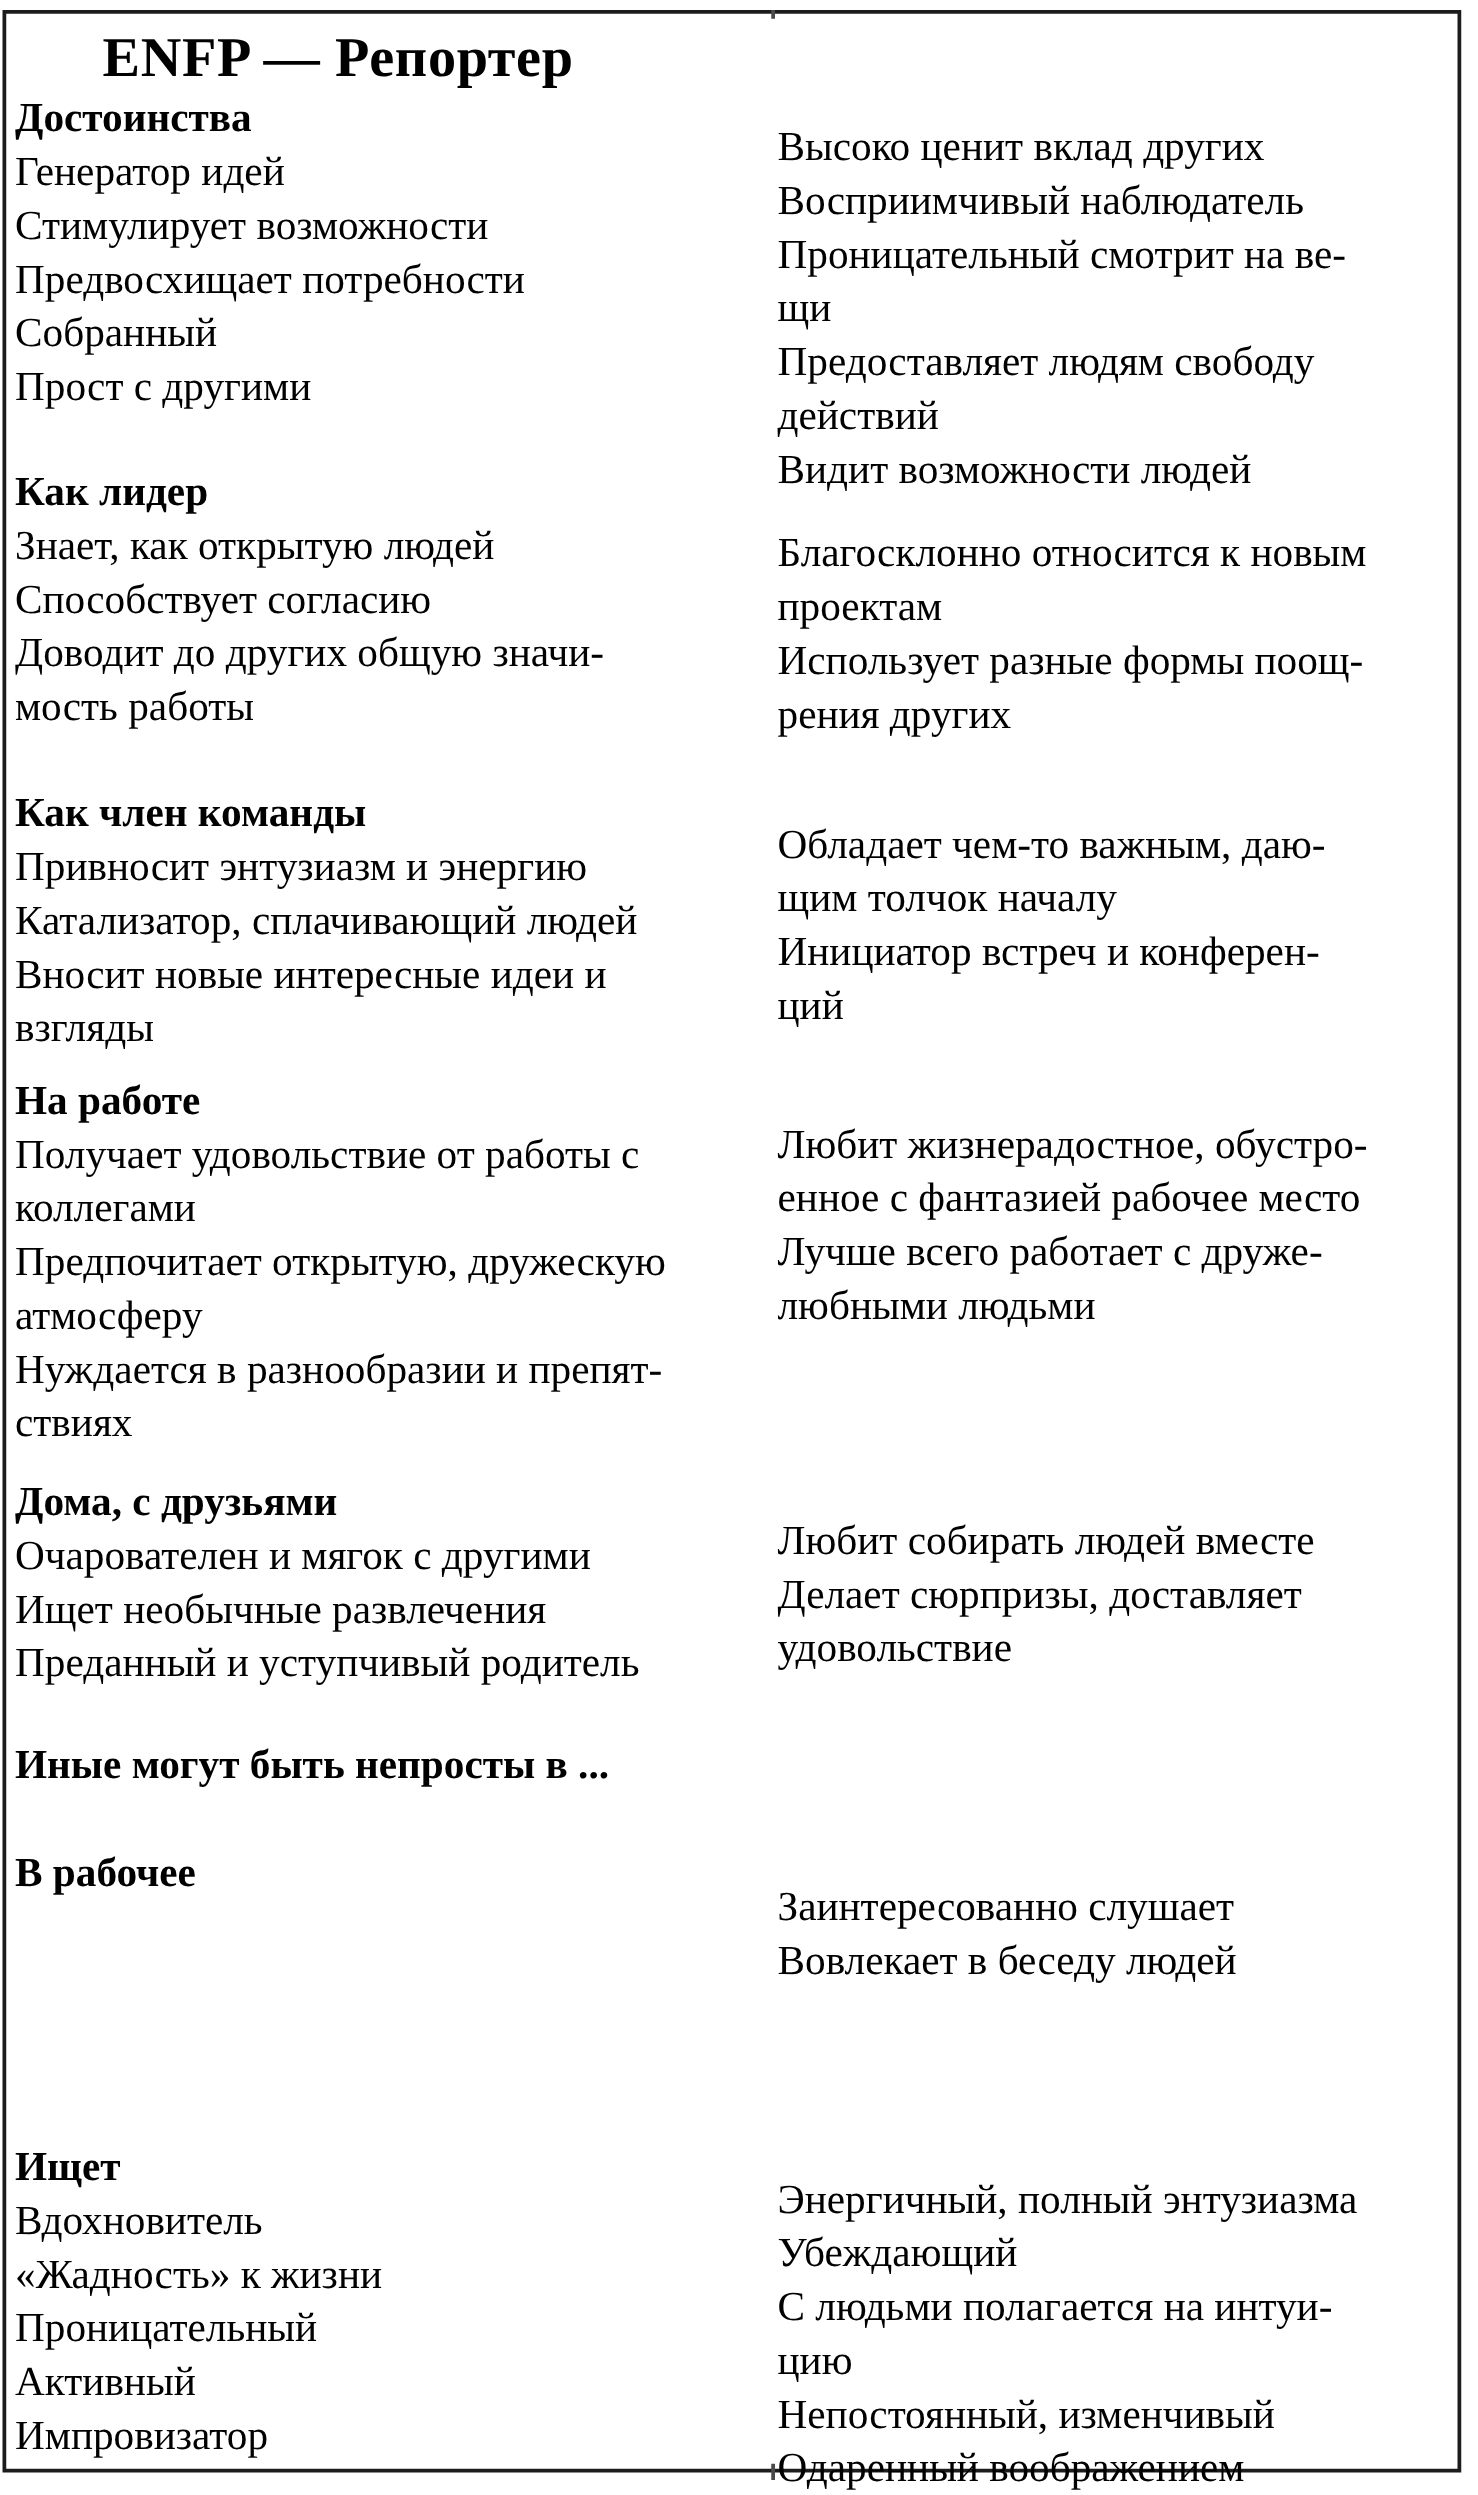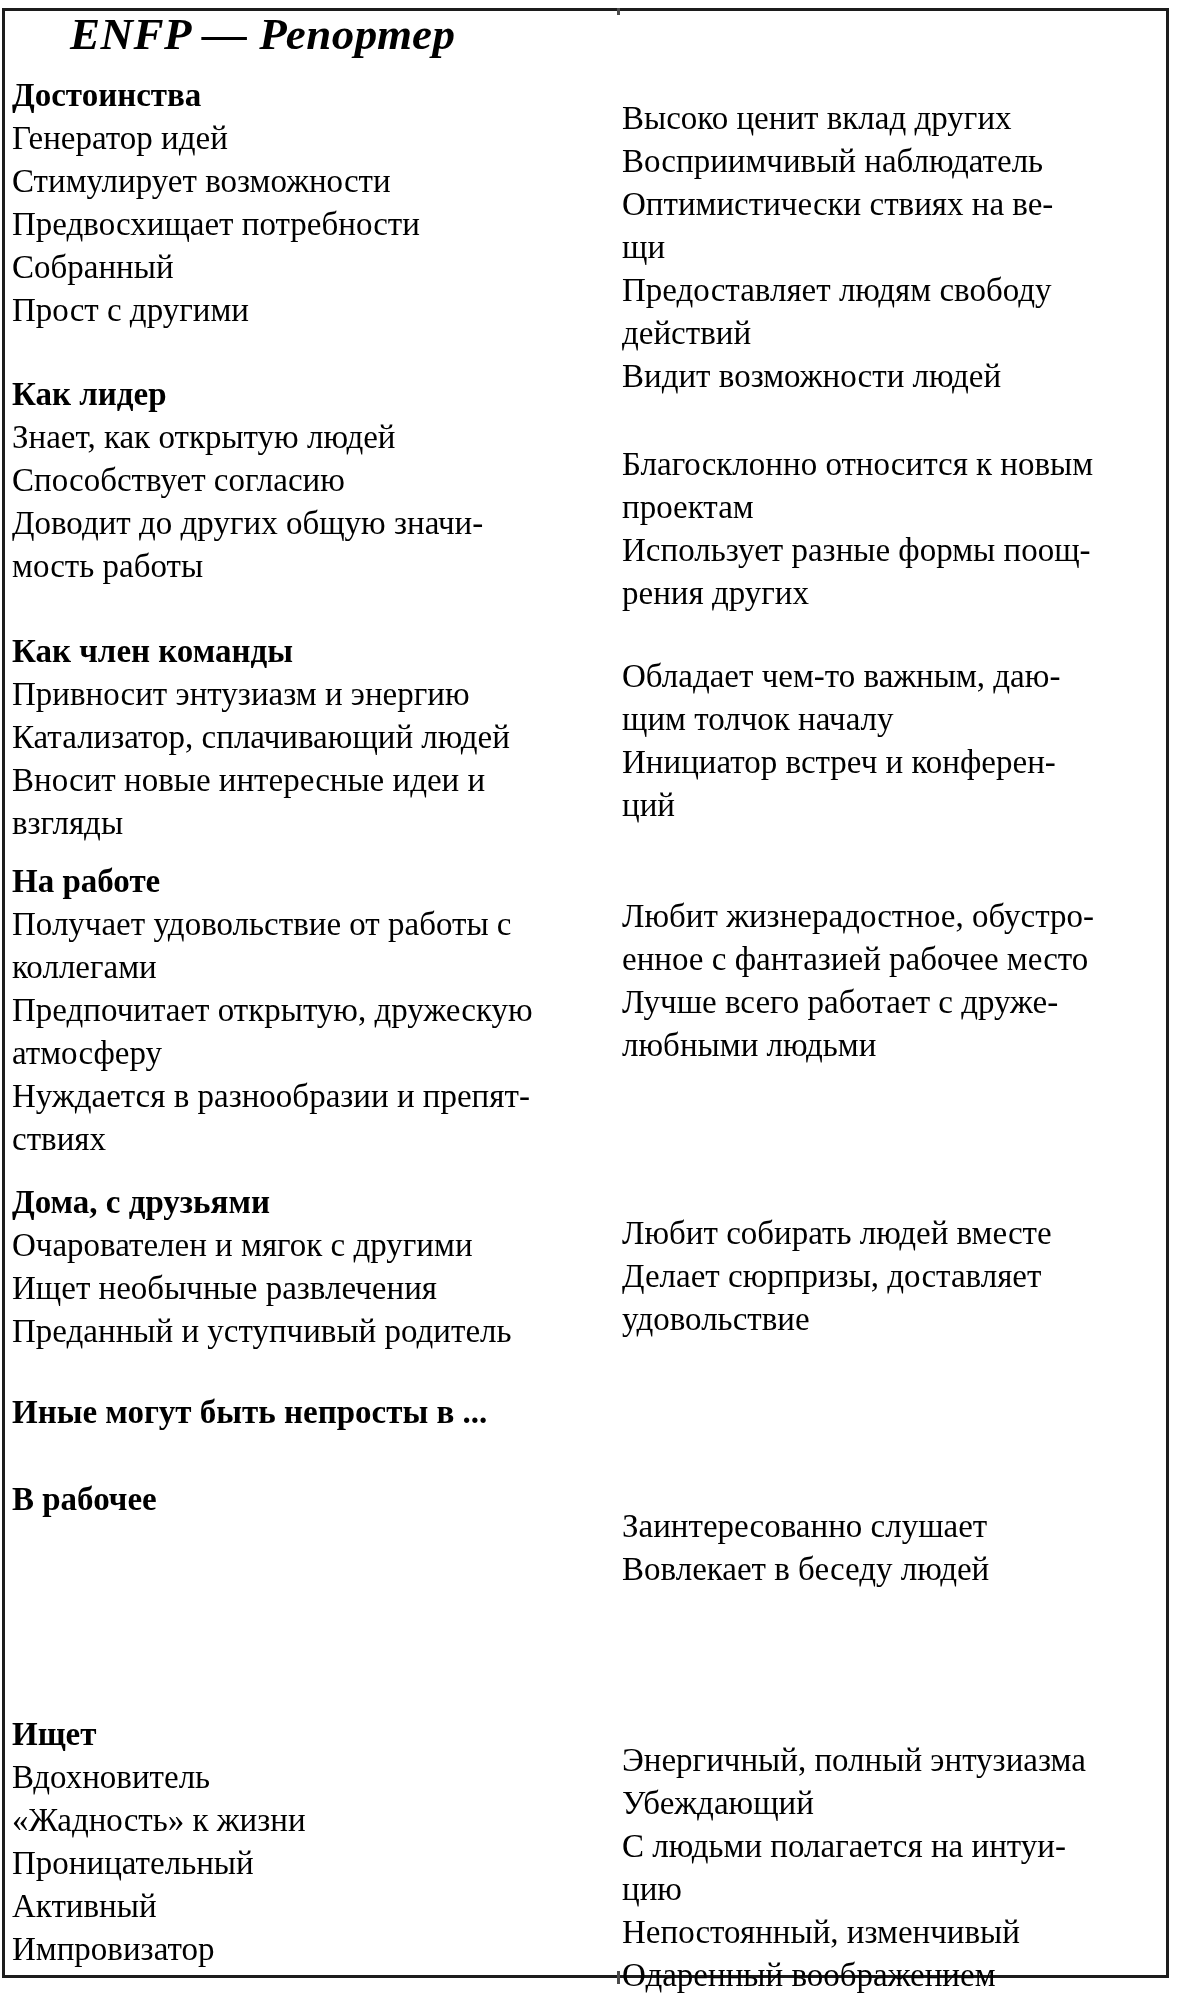--- a/index.html
+++ b/index.html
@@ -13,38 +13,38 @@
   .frame{
     position:absolute;left:2px;top:8px;
     width:1167px;height:1970px;
     border:3px solid #1c1c1c;
     box-sizing:border-box;
   }
   .tick{position:absolute;left:617px;width:3px;background:#4a4a4a;}
   .tick-top{top:8px;height:7px;}
   .tick-bottom{top:1971px;height:13px;}
   .title{
-    position:absolute;left:70px;top:8px;margin:0;
+    position:absolute;left:70px;top:8px;margin:12px;
     font-size:45px;line-height:52px;font-weight:700;
-    letter-spacing:.5px;white-space:nowrap;font-style:italic;
+    letter-spacing:.5px;white-space:nowrap;
   }
   .lsec,.rblk{
     position:absolute;
     font-size:33px;line-height:43px;
   }
   .lsec{left:12px;width:600px;}
   .rblk{left:622px;width:548px;}
   .heading{font-weight:700;}
   .heading:empty{display:none;}
   .item{white-space:pre-line;}
   
   .pos-l0{top:74px}  .pos-l1{top:373px} .pos-l2{top:630px} .pos-l3{top:860px}
   .pos-l4{top:1181px}.pos-l5{top:1391px}.pos-l6{top:1478px}.pos-l7{top:1713px}
   
-  .pos-r0{top:97px}  .pos-r1{top:443px} .pos-r2{top:655px} .pos-r3{top:895px}
+  .pos-r0{top:97px}  .pos-r1{top:422px} .pos-r2{top:655px} .pos-r3{top:895px}
   .pos-r4{top:1212px}.pos-r5{top:1505px}.pos-r6{top:1739px}
 </style>
 </head>
 <body>
 
 <div class="page">
   <div class="frame"></div>
   <div class="tick tick-top"></div>
   <div class="tick tick-bottom"></div>
 
@@ -124,21 +124,21 @@
         </div>
       </section>
     </div>
 
   <div class="col-right">
 
       <section class="rblk pos-r0">
         <div class="items">
           <div class="item">Высоко ценит вклад других</div>
           <div class="item">Восприимчивый наблюдатель</div>
-          <div class="item">Оптимистически ствиях на ве-
+          <div class="item">Проницательный смотрит на ве-
 щи</div>
           <div class="item">Предоставляет людям свободу
 действий</div>
           <div class="item">Видит возможности людей</div>
         </div>
       </section>
 
       <section class="rblk pos-r1">
         <div class="items">
           <div class="item">Благосклонно относится к новым

